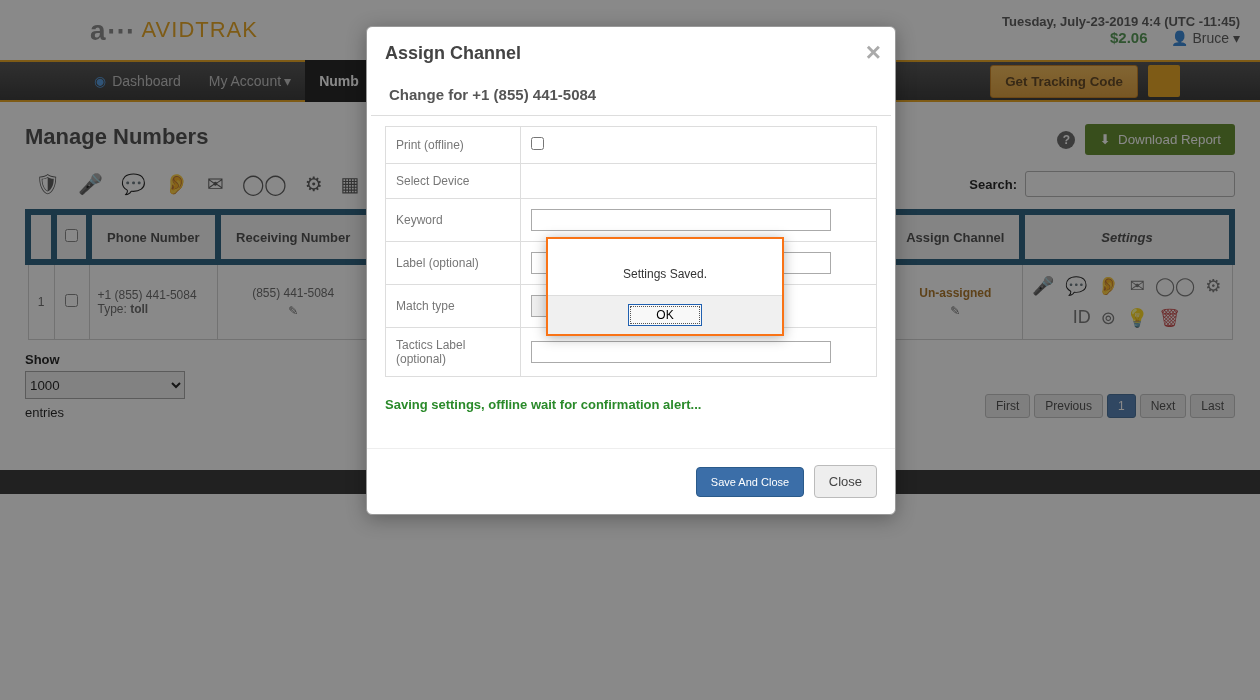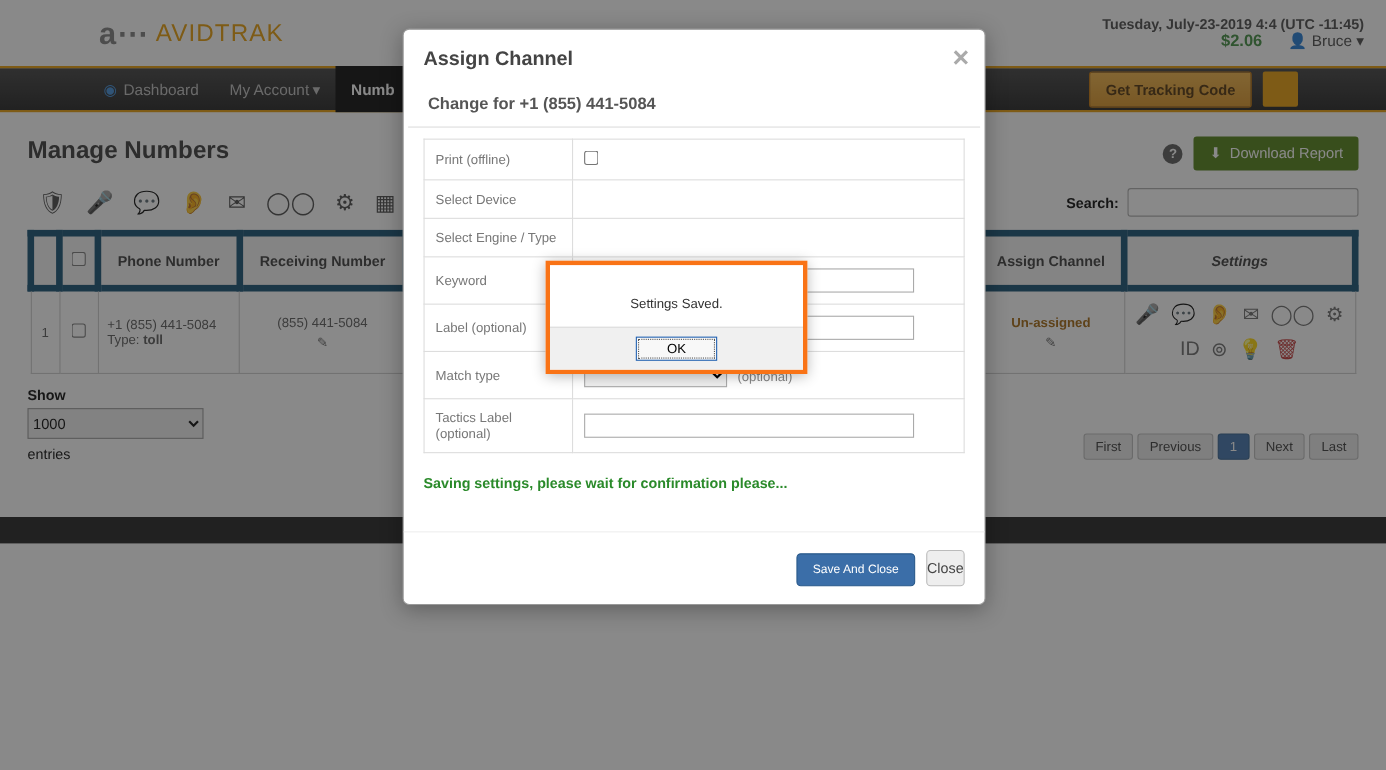--- a/index.html
+++ b/index.html
@@ -52,22 +52,22 @@
 .modal-body { padding: 10px 18px; }
 .form-table { width: 100%; border: 1px solid #ddd; border-collapse: collapse; }
 .form-table td { border: 1px solid #ddd; padding: 10px 10px; font-size: 12px; color: #777; }
 .form-table td:first-child { width: 135px; background: #fff; }
 .form-table input[type="text"], .form-table select.wide { width: 300px; height: 22px; border: 1px solid #aaa; }
 .form-table select.narrow { width: 130px; height: 22px; border: 1px solid #aaa; }
 .optional-txt { color: #888; margin-left: 6px; }
 .saving-msg { color: #2a8a2a; font-weight: bold; padding: 10px 18px 6px; font-size: 13px; }
 .modal-footer { padding: 16px 18px; text-align: right; border-top: 1px solid #eee; margin-top: 30px; }
 .btn-primary { background: #3b6ea8; color: #fff; border: 1px solid #2a5a8a; padding: 8px 14px; border-radius: 4px; cursor: pointer; font-size: 11px; }
-.btn-default { background: #eee; color: #444; border: 1px solid #bbb; padding: 8px 0; border-radius: 4px; cursor: pointer; font-size: 13px; margin-left: 6px; }
-.alert-box { position: absolute; left: 496px; top: 237px; width: 238px; background: #fff; border: 4px solid #f97316; box-shadow: 0 2px 12px rgba(0,0,0,0.3); }
+.btn-default { background: #eee; color: #444; border: 1px solid #bbb; padding: 8px 14px; border-radius: 4px; cursor: pointer; font-size: 13px; margin-left: 6px; }
+.alert-box { position: absolute; left: 546px; top: 237px; width: 238px; background: #fff; border: 2px solid #f97316; box-shadow: 0 2px 12px rgba(0,0,0,0.3); }
 .alert-body { padding: 28px 10px 14px; text-align: center; font-size: 12px; color: #333; }
 .alert-btnrow { background: #f0f0f0; padding: 8px; text-align: center; border-top: 1px solid #ddd; }
 .alert-ok { width: 74px; height: 22px; background: #f8f8f8; border: 1px solid #2060b0; cursor: pointer; font-size: 12px; outline: 1px dotted #555; outline-offset: -3px; }
 </style>
 </head>
 <body>
 
 <div class="page-bg">
 
   <div class="top-header">
@@ -214,24 +214,20 @@
       <tbody>
           <tr>
         <td>Print (offline)</td>
         <td><input type="checkbox" style=""></td>
       </tr>
       <tr>
         <td>Select Device</td>
         <td></td>
       </tr>
       <tr>
-        <td>Select Engine / Type</td>
-        <td></td>
-      </tr>
-      <tr>
         <td>Keyword</td>
         <td><input type="text" style=""></td>
       </tr>
       <tr>
         <td>Label (optional)</td>
         <td><input type="text" style=""></td>
       </tr>
       <tr>
         <td>Match type</td>
         <td>
@@ -239,21 +235,21 @@
           <span class="optional-txt">(optional)</span>
         </td>
       </tr>
       <tr>
         <td>Tactics Label (optional)</td>
         <td><input type="text" style=""></td>
       </tr>
     </tbody>
       </table>
   </div>
-  <div class="saving-msg">Saving settings, please wait for confirmation please...</div>
+  <div class="saving-msg">Saving settings, offline wait for confirmation alert...</div>
   <div class="modal-footer">
     <button class="btn-primary">Save And Close</button>
     <button class="btn-default">Close</button>
   </div>
 </div>
 
 <div class="alert-box">
   <div class="alert-body">Settings Saved.</div>
   <div class="alert-btnrow">
     <button class="alert-ok">OK</button>

